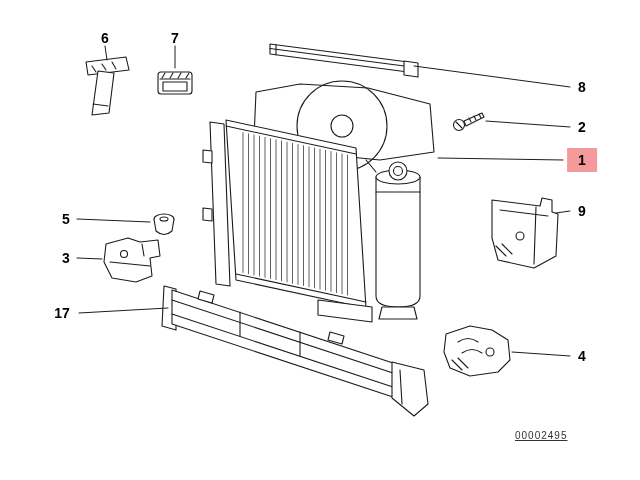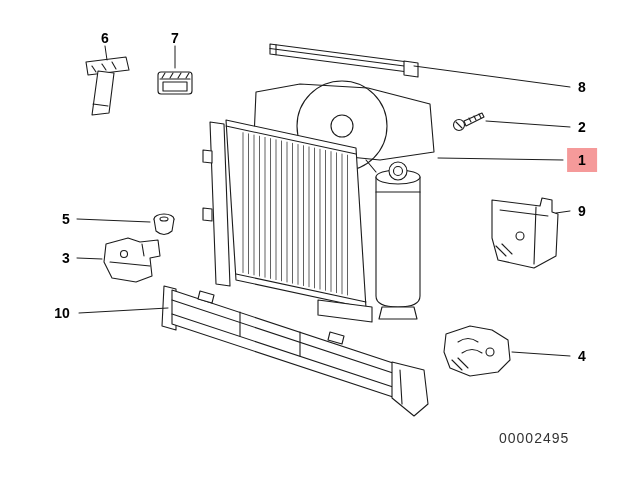--- a/index.html
+++ b/index.html
@@ -17,25 +17,26 @@
     transform: translate(-50%, -50%);
     font-weight: 700;
     font-size: 14px;
     color: #000;
     line-height: 1;
     white-space: nowrap;
   }
   .callout.highlighted { padding: 5px 11px; }
   .doc-number {
     position: absolute;
-    left: 499px;
+    left: 515px;
     top: 430px;
-    font-size: 14px;
+    font-size: 10px;
     letter-spacing: 1px;
     color: #333;
+    text-decoration: underline;
   }
 </style>
 </head>
 <body>
 
 <div class="stage">
 
   <svg id="artwork" width="640" height="480" viewBox="0 0 640 480" fill="none" stroke="#1c1c1c" stroke-width="1.1" stroke-linejoin="round" stroke-linecap="round">
 
     <g>
@@ -182,18 +183,18 @@
 
   <div id="callouts">
       <div class="callout" style="left: 105px; top: 38px;">6</div>
       <div class="callout" style="left: 175px; top: 38px;">7</div>
       <div class="callout" style="left: 582px; top: 87px;">8</div>
       <div class="callout" style="left: 582px; top: 127px;">2</div>
       <div class="callout highlighted" style="left: 582px; top: 160px; background: rgb(245, 154, 154);">1</div>
       <div class="callout" style="left: 582px; top: 211px;">9</div>
       <div class="callout" style="left: 66px; top: 219px;">5</div>
       <div class="callout" style="left: 66px; top: 258px;">3</div>
-      <div class="callout" style="left: 62px; top: 313px;">10</div>
+      <div class="callout" style="left: 62px; top: 313px;">17</div>
       <div class="callout" style="left: 582px; top: 356px;">4</div>
     </div>
 
   <div class="doc-number">00002495</div>
 </div>
 
 </body></html>

